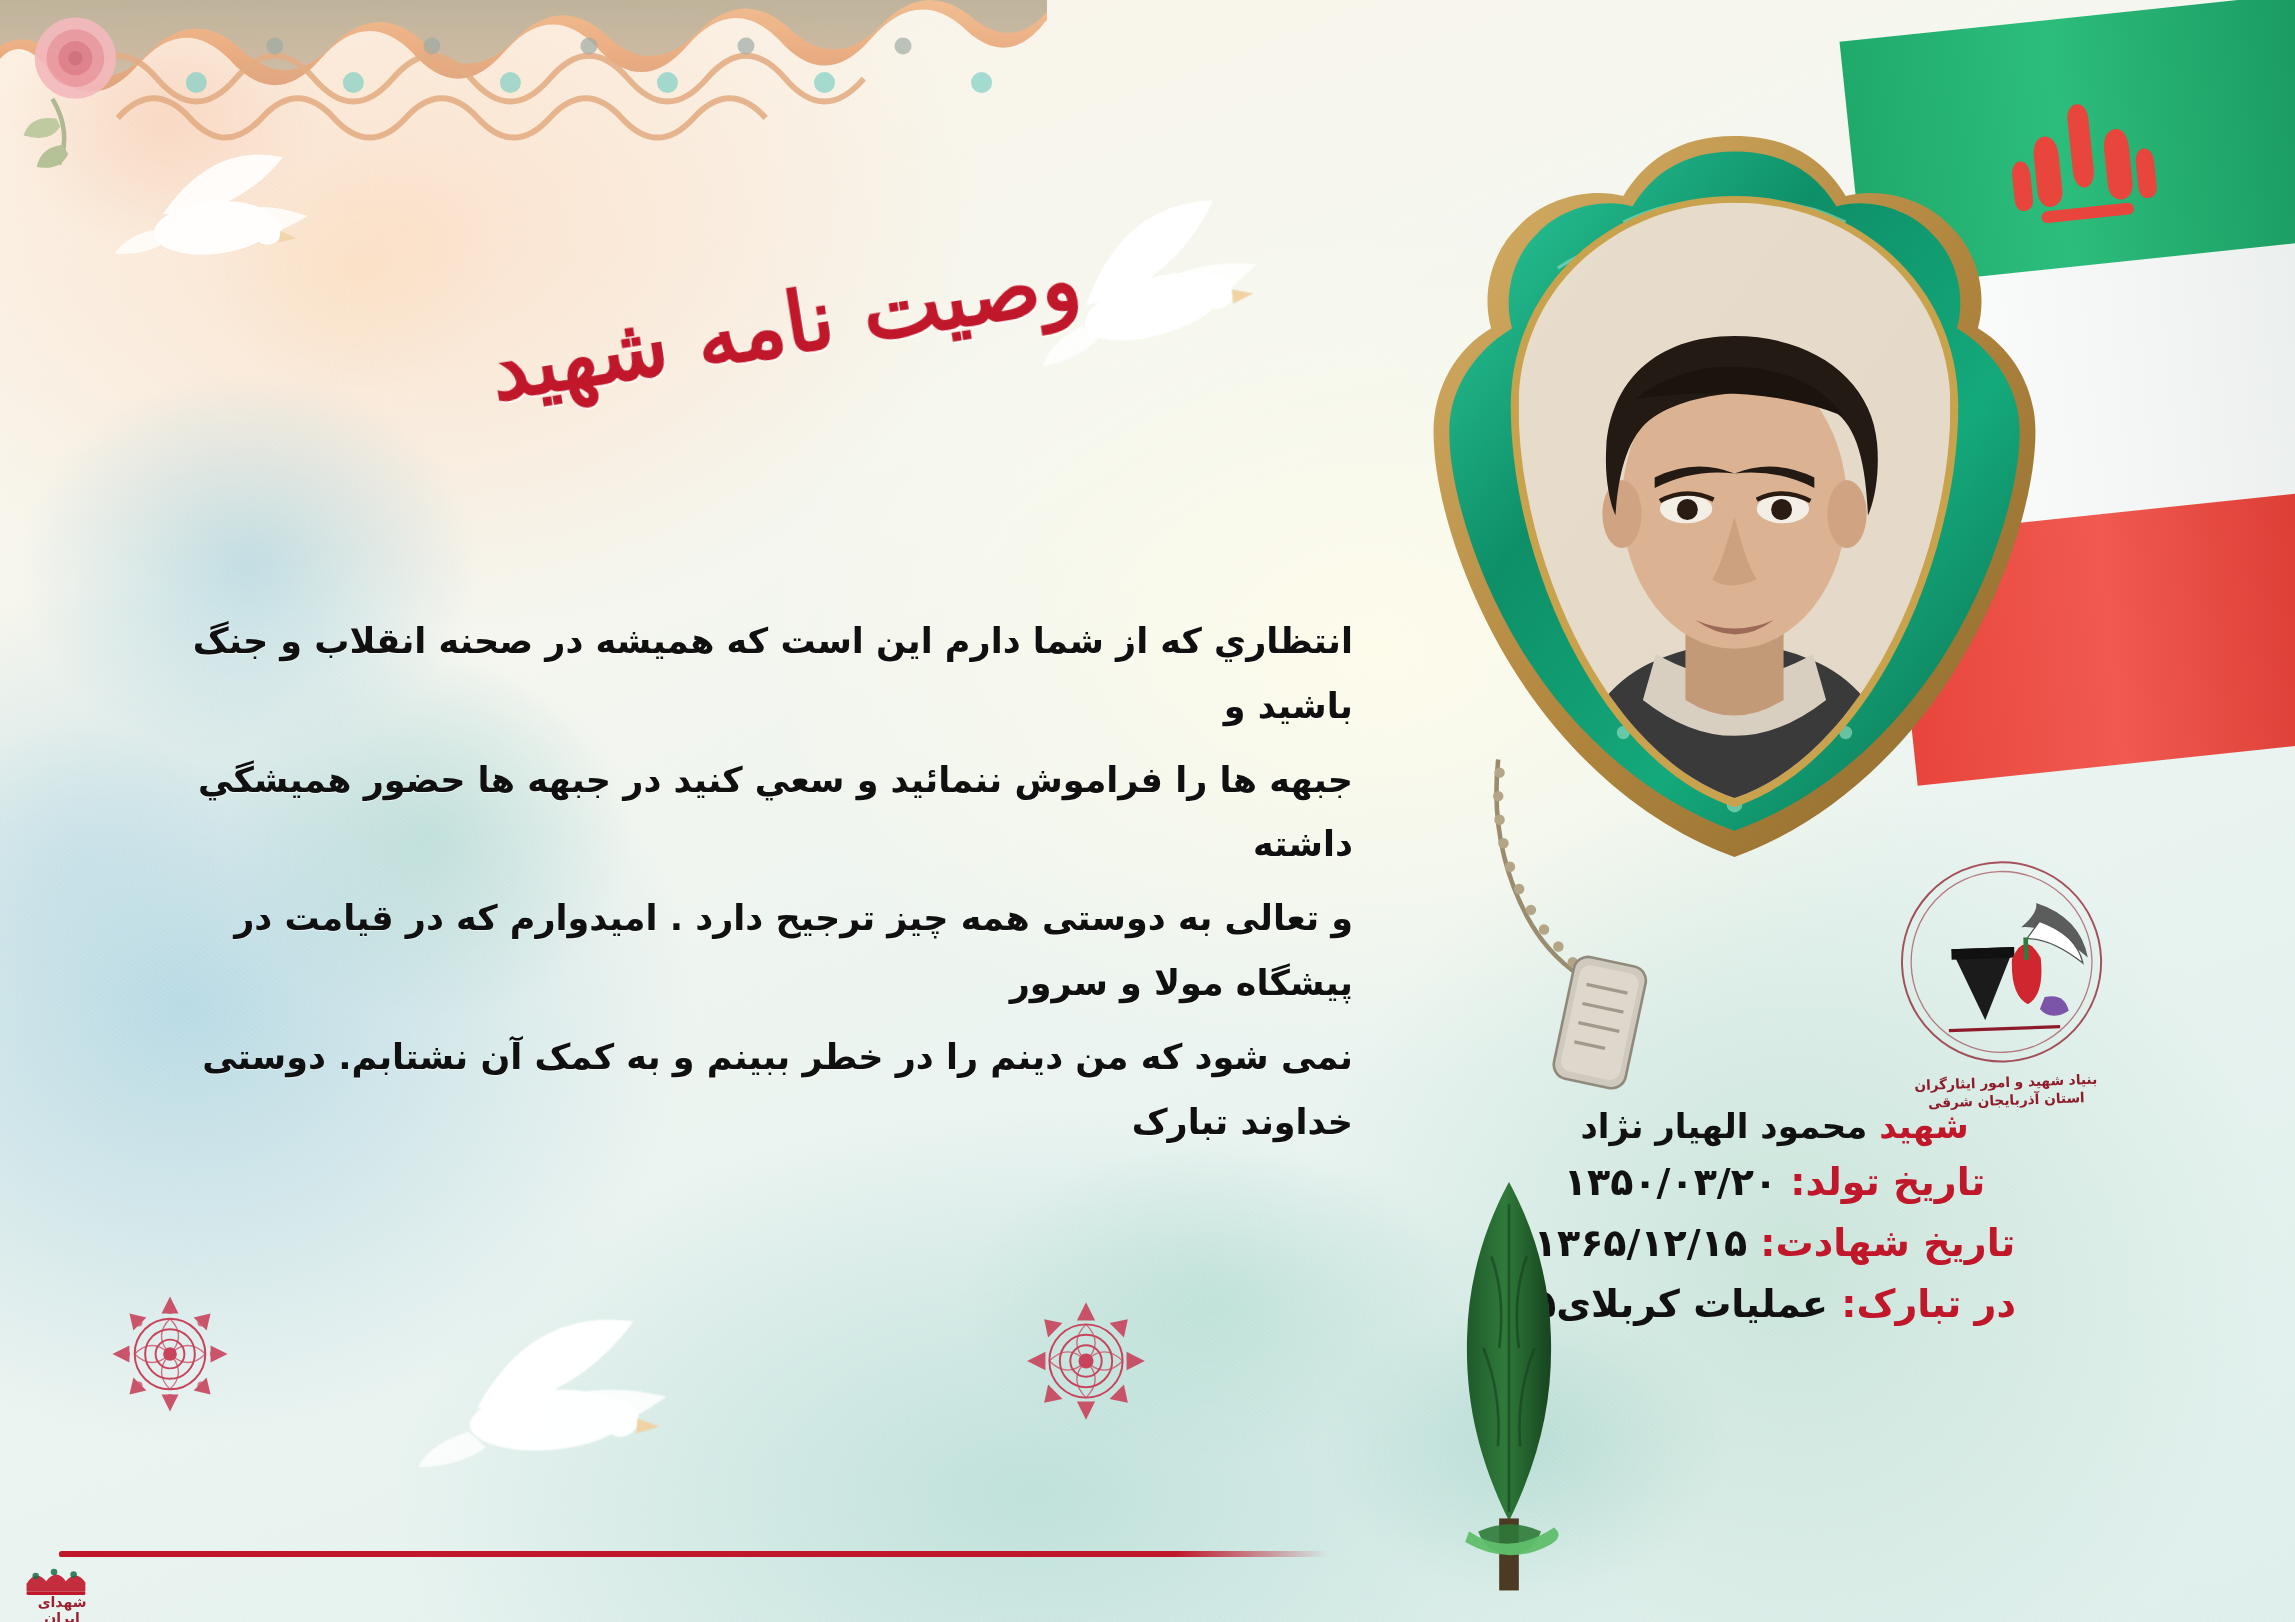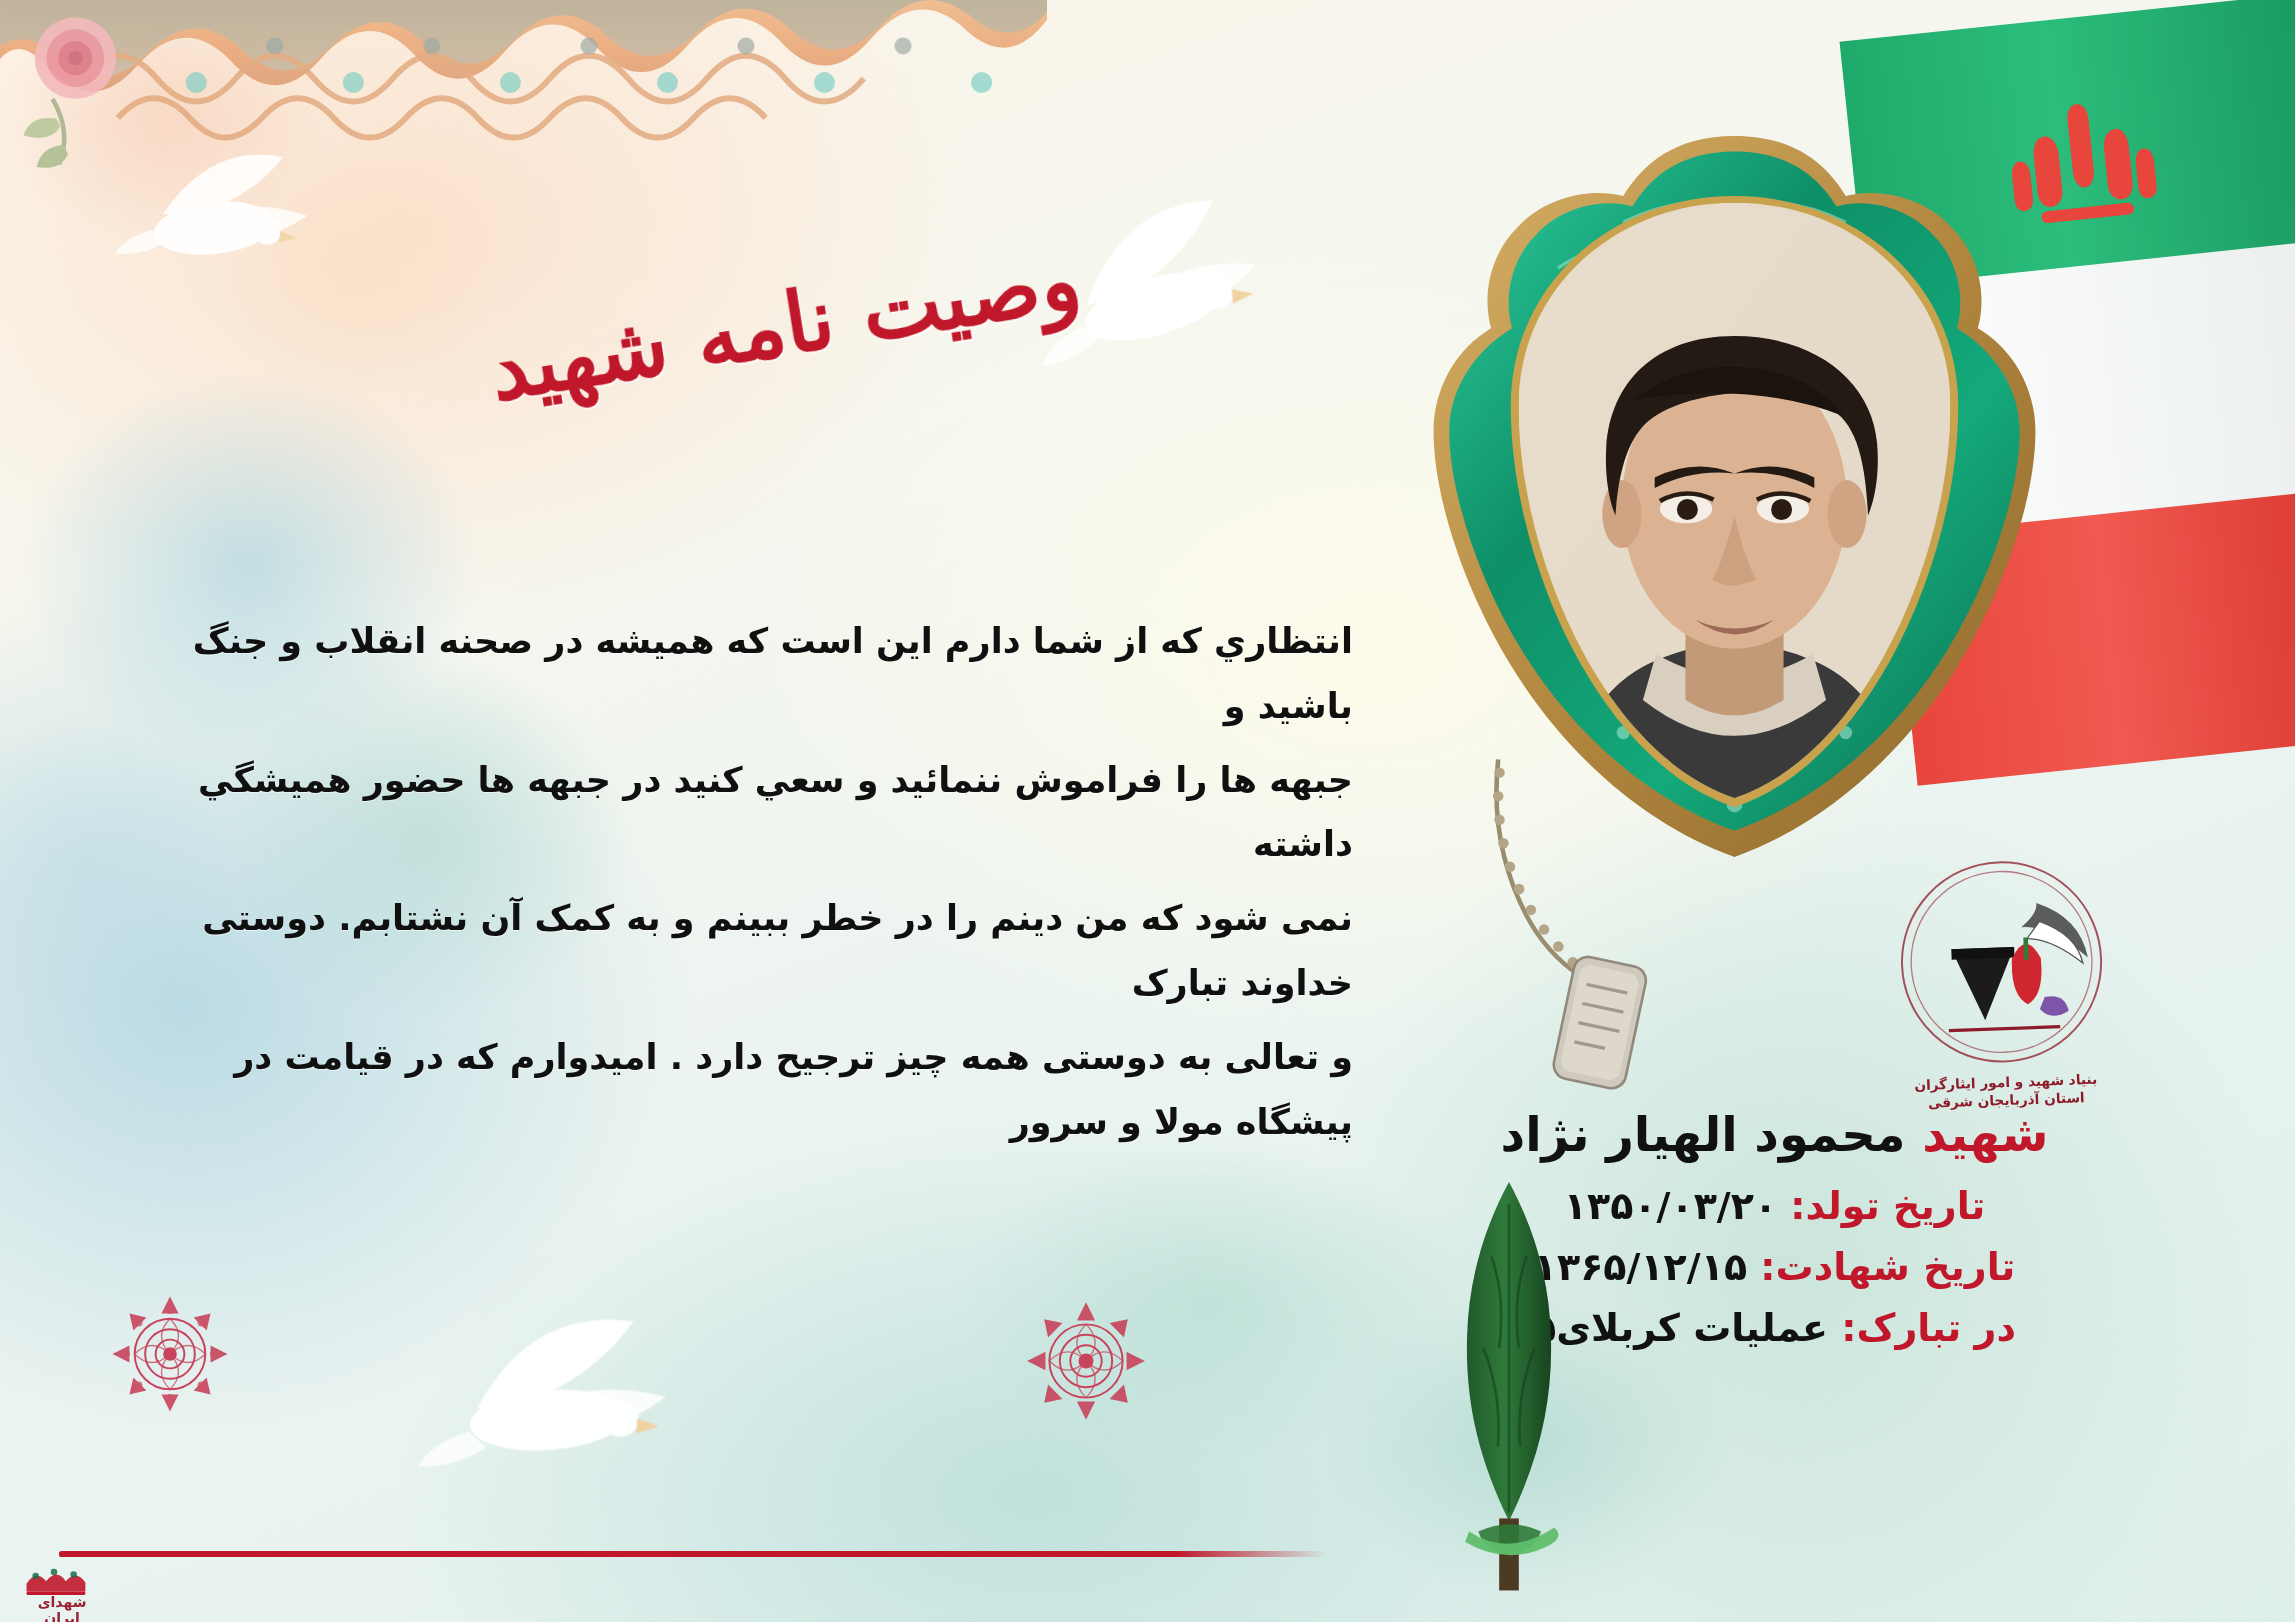--- a/index.html
+++ b/index.html
@@ -187,24 +187,24 @@
   
   .info-block {
     position: absolute;
     right: 118px;
     top: 1106px;
     width: 805px;
     direction: rtl;
     text-align: center;
   }
   .info-block .martyr-name {
-    font-size: 48px;
+    font-size: 34px;
     font-weight: 700;
     color: #111;
-    margin-bottom: 22px;
+    margin-bottom: 14px;
     white-space: nowrap;
   }
   .info-block .martyr-name .shahid {
     color: #c0172a;
   }
   .info-block .info-row {
     font-size: 38px;
     font-weight: 700;
     color: #111;
     margin-bottom: 17px;
@@ -387,22 +387,22 @@
     </svg>
   </div>
 
   <div class="title-wrap">
     <div class="title">وصیت نامه شهید</div>
   </div>
 
   <div class="will-text">
     <p>انتظاري كه از شما دارم این است كه همیشه در صحنه انقلاب و جنگ باشید و</p>
     <p>جبهه ها را فراموش ننمائید و سعي كنید در جبهه ها حضور همیشگي داشته</p>
+    <p>و تعالی به دوستی همه چیز ترجیح دارد . امیدوارم كه در قیامت در پیشگاه مولا و سرور</p>
     <p>نمی شود كه من دینم را در خطر ببینم و به كمک آن نشتابم. دوستی خداوند تبارک</p>
-    <p>و تعالی به دوستی همه چیز ترجیح دارد . امیدوارم كه در قیامت در پیشگاه مولا و سرور</p>
   </div>
 
   <div class="portrait">
     <div class="frame-outer">
       <svg width="615" height="805" viewBox="0 0 940 1230" xmlns="http://www.w3.org/2000/svg">
         <defs>
           <linearGradient id="fr1" x1="0" y1="0" x2="1" y2="1">
             <stop offset="0%" stop-color="#2fcf9f"></stop>
             <stop offset="35%" stop-color="#0e8f68"></stop>
             <stop offset="65%" stop-color="#14a97b"></stop>

